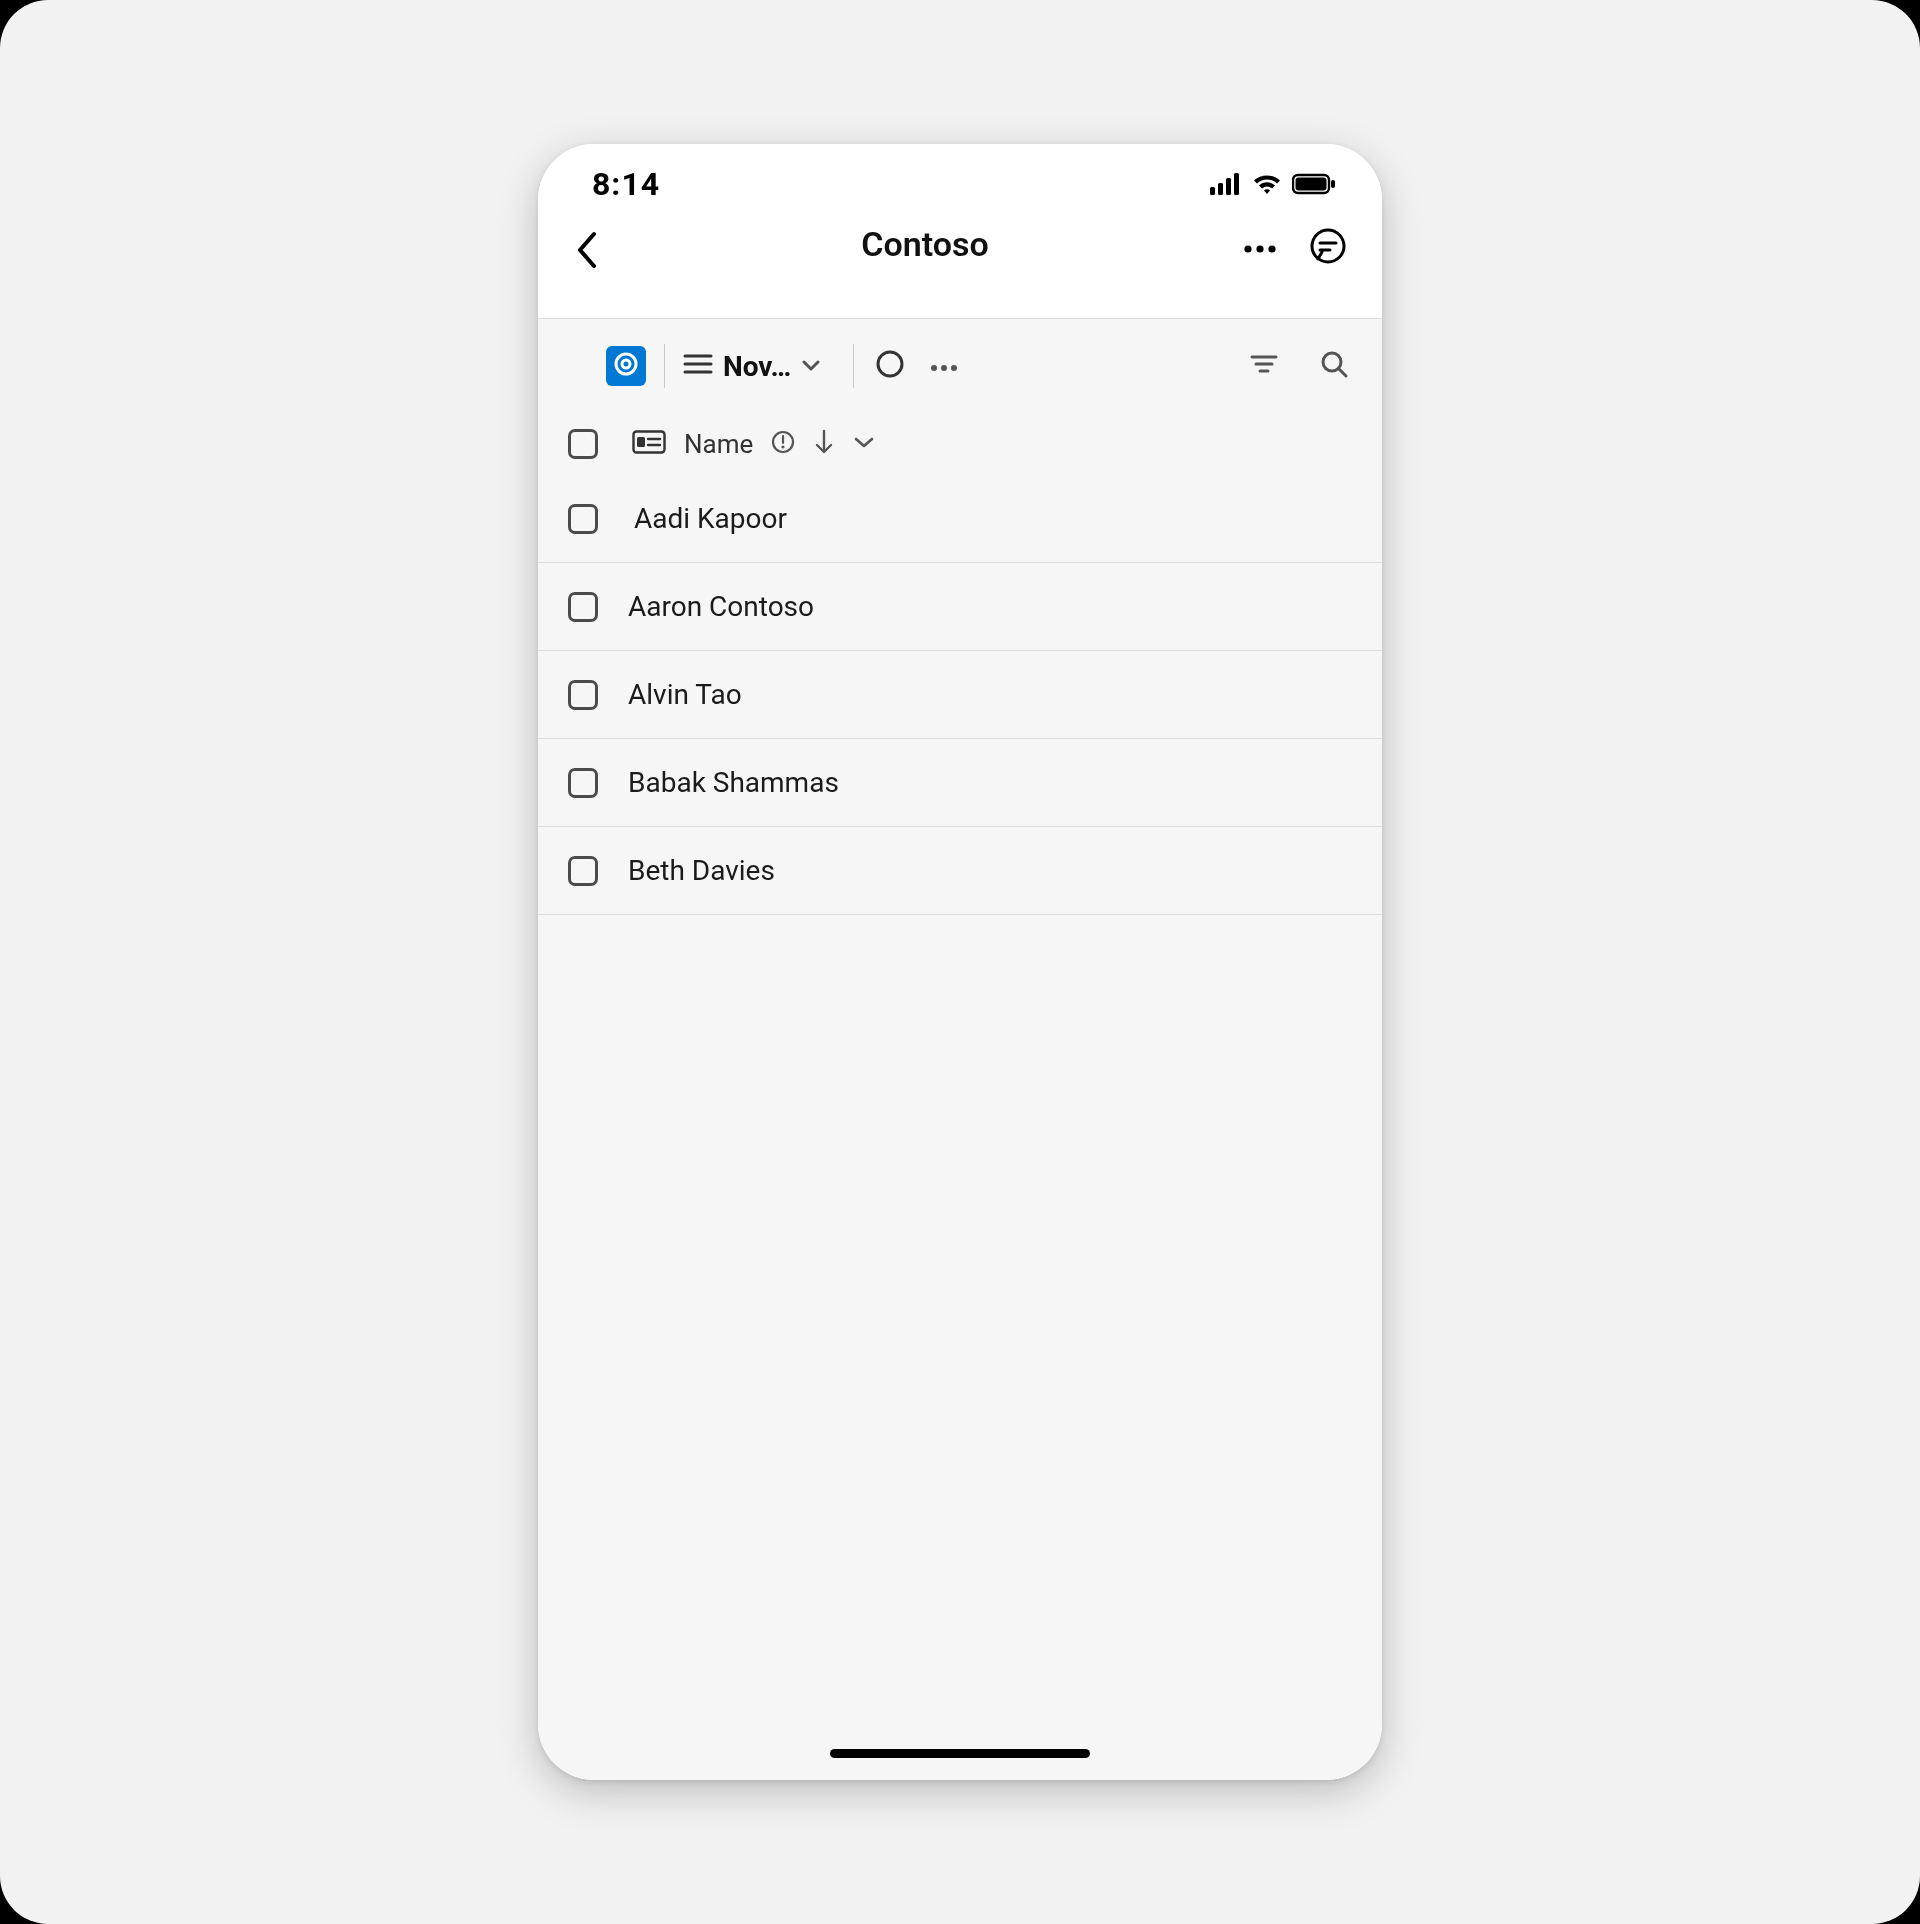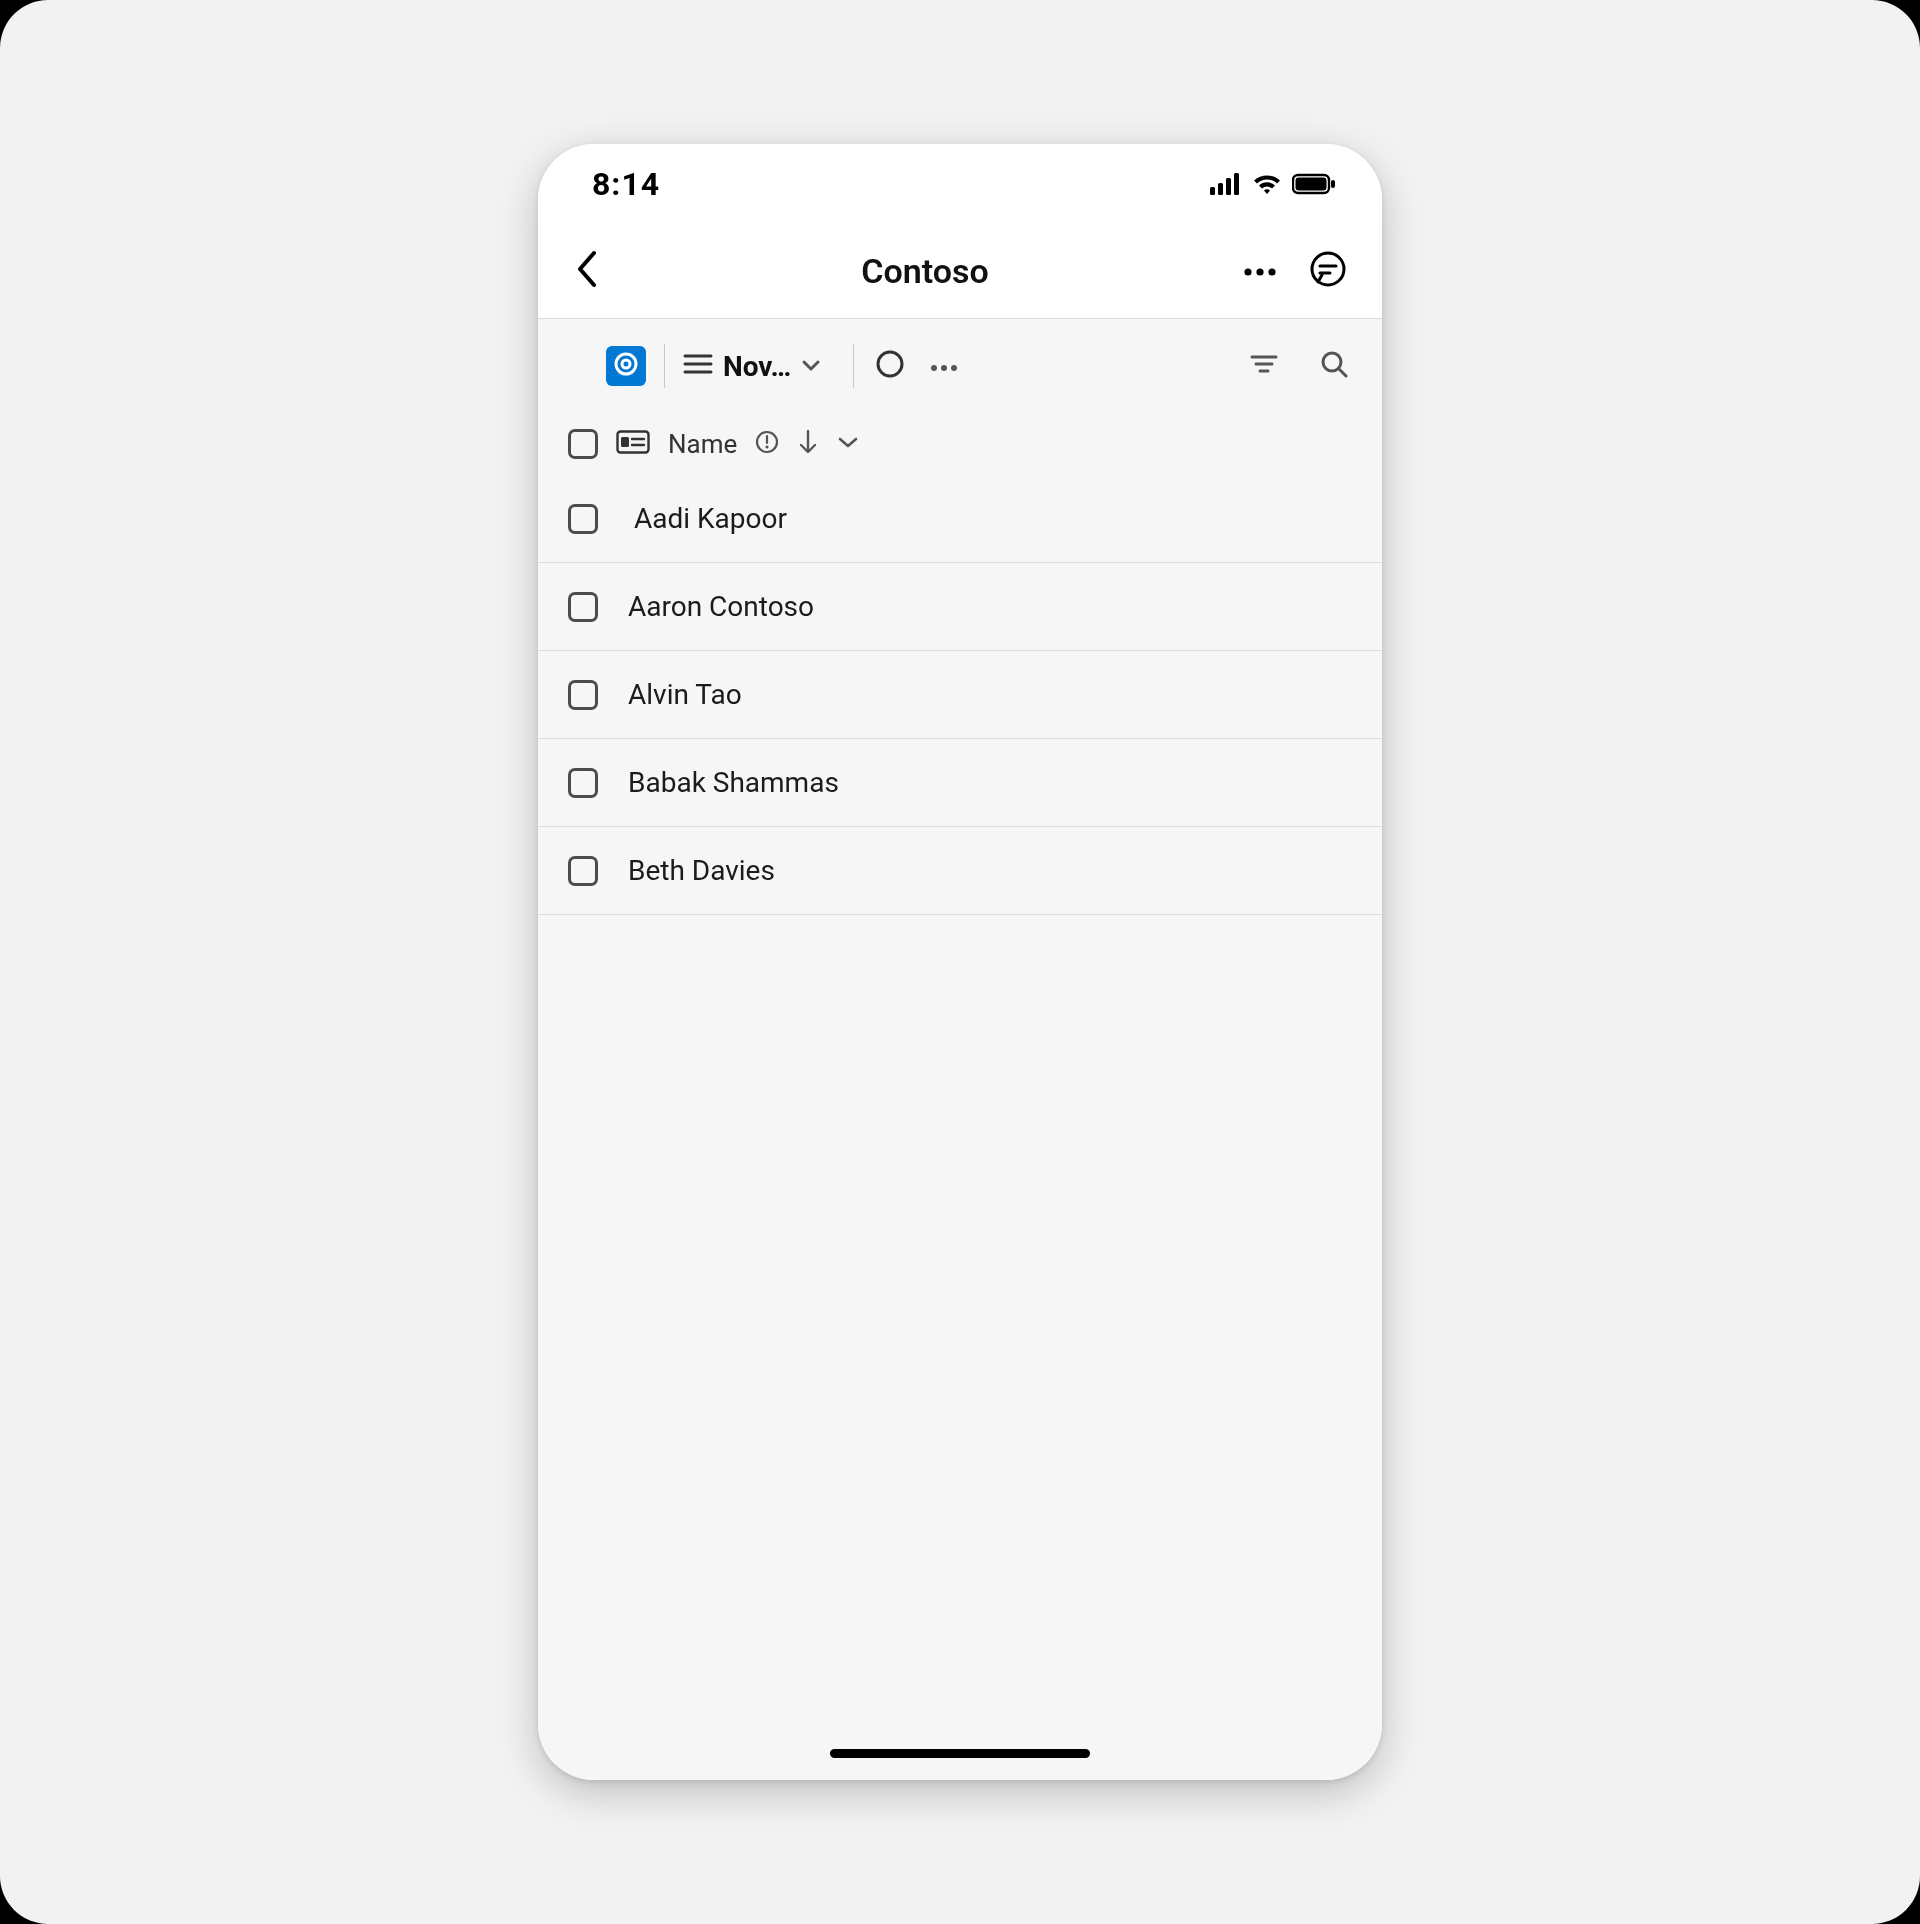--- a/index.html
+++ b/index.html
@@ -51,21 +51,21 @@
     display: flex;
     align-items: center;
     gap: 10px;
   }
   .status-icons svg { display: block; }
 
   
   .navbar {
     height: 94px;
     display: flex;
-    align-items: center;
+    align-items: flex-start;
     padding: 0 30px 0 20px;
     background: #fff;
   }
   .nav-back {
     width: 56px;
     height: 56px;
     display: flex;
     align-items: center;
     justify-content: center;
     cursor: pointer;
@@ -155,21 +155,21 @@
     flex: 1;
     background: #f6f6f6;
     display: flex;
     flex-direction: column;
   }
   .list-header {
     height: 62px;
     display: flex;
     align-items: center;
     padding: 0 30px;
-    gap: 4px;
+    gap: 20px;
     border-bottom: 1px solid rgba(0,0,0,0);
   }
   .list-header .col-label {
     font-size: 26px;
     color: #333;
   }
   .hdr-icons {
     display: flex;
     align-items: center;
     gap: 18px;

